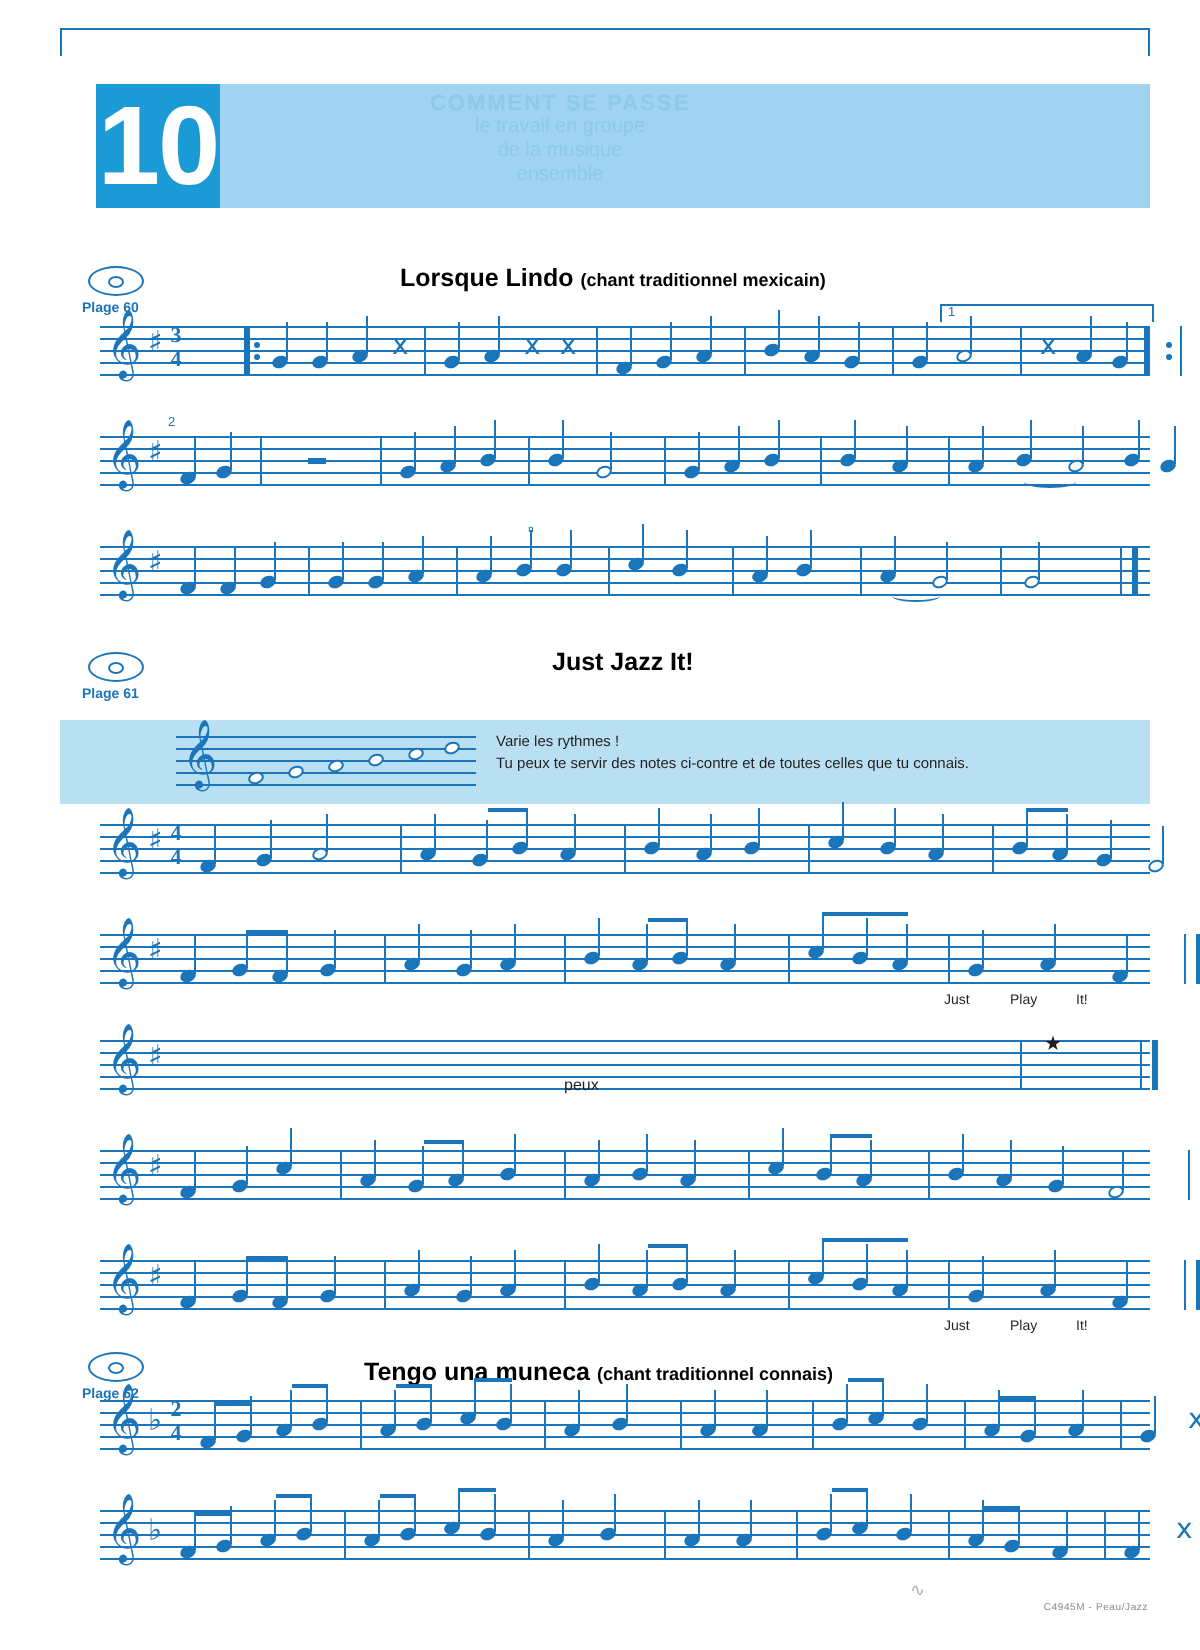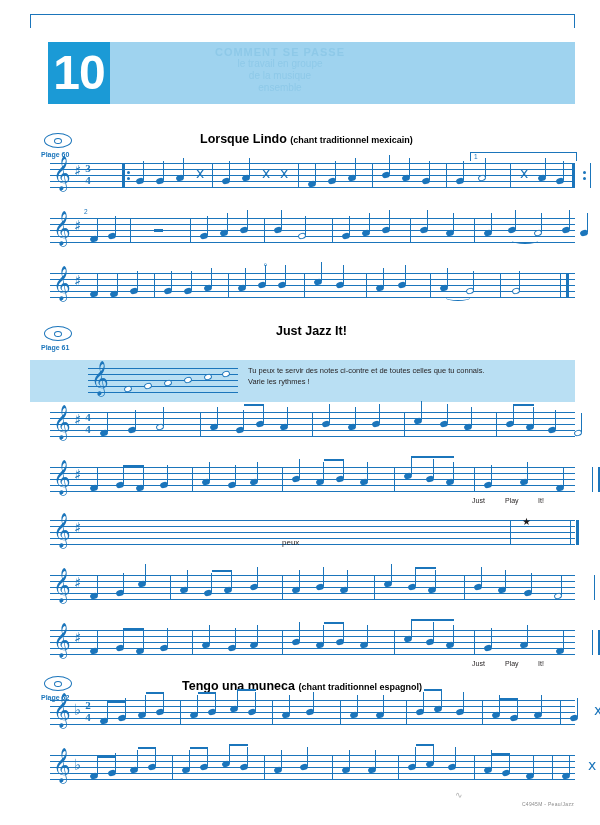--- a/index.html
+++ b/index.html
@@ -49,21 +49,21 @@
     left: 110px; top: 42px;
     width: 465px; height: 62px;
     background: #9fd3ef;
   }
   .chapter-num {
     position: absolute;
     left: 48px; top: 42px;
     width: 62px; height: 62px;
     background: #1b9ad6;
     color: #fff;
-    font-size: 48px;
+    font-size: 56px;
     font-weight: bold;
     line-height: 62px;
     text-align: center;
     letter-spacing: -1px;
   }
   .chapter-title-lines {
     position: absolute;
     left: 120px; top: 46px;
     width: 320px;
     text-align: center;
@@ -534,22 +534,22 @@
       <div class="line l4"></div>
     <div class="clef" style="left:3px; top:-5px;">𝄞</div>
     <div class="note hollow" style="left:36px; top:18px;"></div>
     <div class="note hollow" style="left:56px; top:15px;"></div>
     <div class="note hollow" style="left:76px; top:12px;"></div>
     <div class="note hollow" style="left:96px; top:9px;"></div>
     <div class="note hollow" style="left:116px; top:6px;"></div>
     <div class="note hollow" style="left:134px; top:3px;"></div>
   </div>
   <div class="improv-text">
+    <div>Varie les rythmes !</div>
     <div>Tu peux te servir des notes ci-contre et de toutes celles que tu connais.</div>
-    <div>Varie les rythmes !</div>
   </div>
 
   <div class="staff" style="left:50px; top:412px; width:525px;">
     <div class="line l0"></div>
       <div class="line l1"></div>
       <div class="line l2"></div>
       <div class="line l3"></div>
       <div class="line l4"></div>
     <div class="clef" style="left:3px; top:-5px;">𝄞</div>
     <div class="keysig" style="left:24px; top:1px;">♯</div>
@@ -798,21 +798,21 @@
   <div class="lyric" style="left:538px; top:660px;">It!</div>
 
   <div class="cd" style="left:44px; top:676px;">
     <div class="disc"></div>
     <div class="hole"></div>
   </div>
   <div class="plage" style="left:41px; top:694px;">Plage 62</div>
 
   <div class="piece-title" style="left:182px; top:679px;">
     <span>Tengo una muneca</span>
-    <span class="sub">(chant traditionnel espagnol)</span>
+    <span class="sub">(chant traditionnel connais)</span>
   </div>
 
   <div class="staff" style="left:50px; top:700px; width:525px;">
     <div class="line l0"></div>
       <div class="line l1"></div>
       <div class="line l2"></div>
       <div class="line l3"></div>
       <div class="line l4"></div>
     <div class="clef" style="left:3px; top:-5px;">𝄞</div>
     <div class="keysig" style="left:24px; top:3px;">♭</div>

